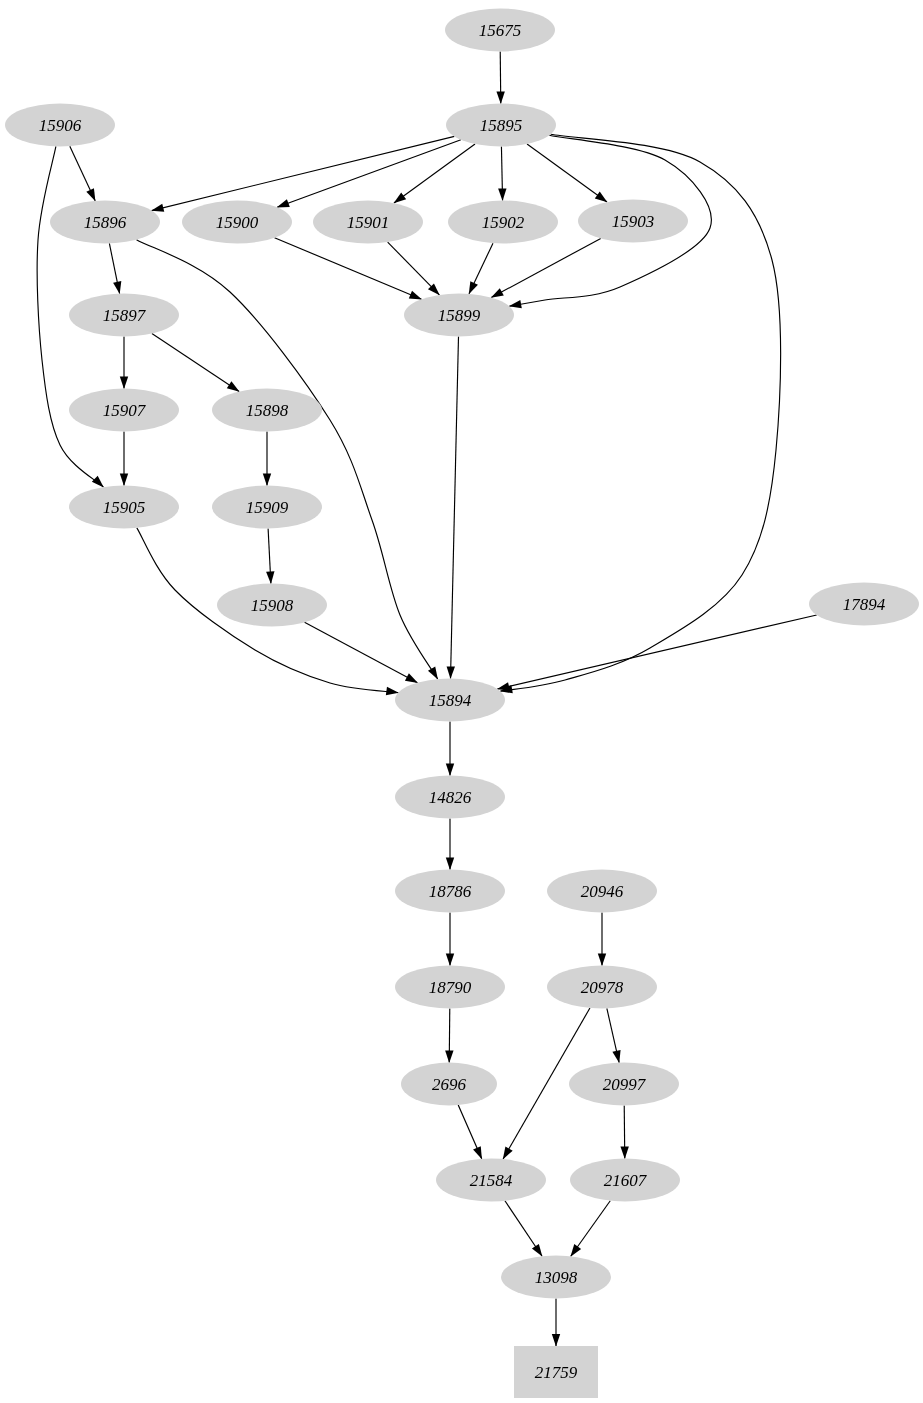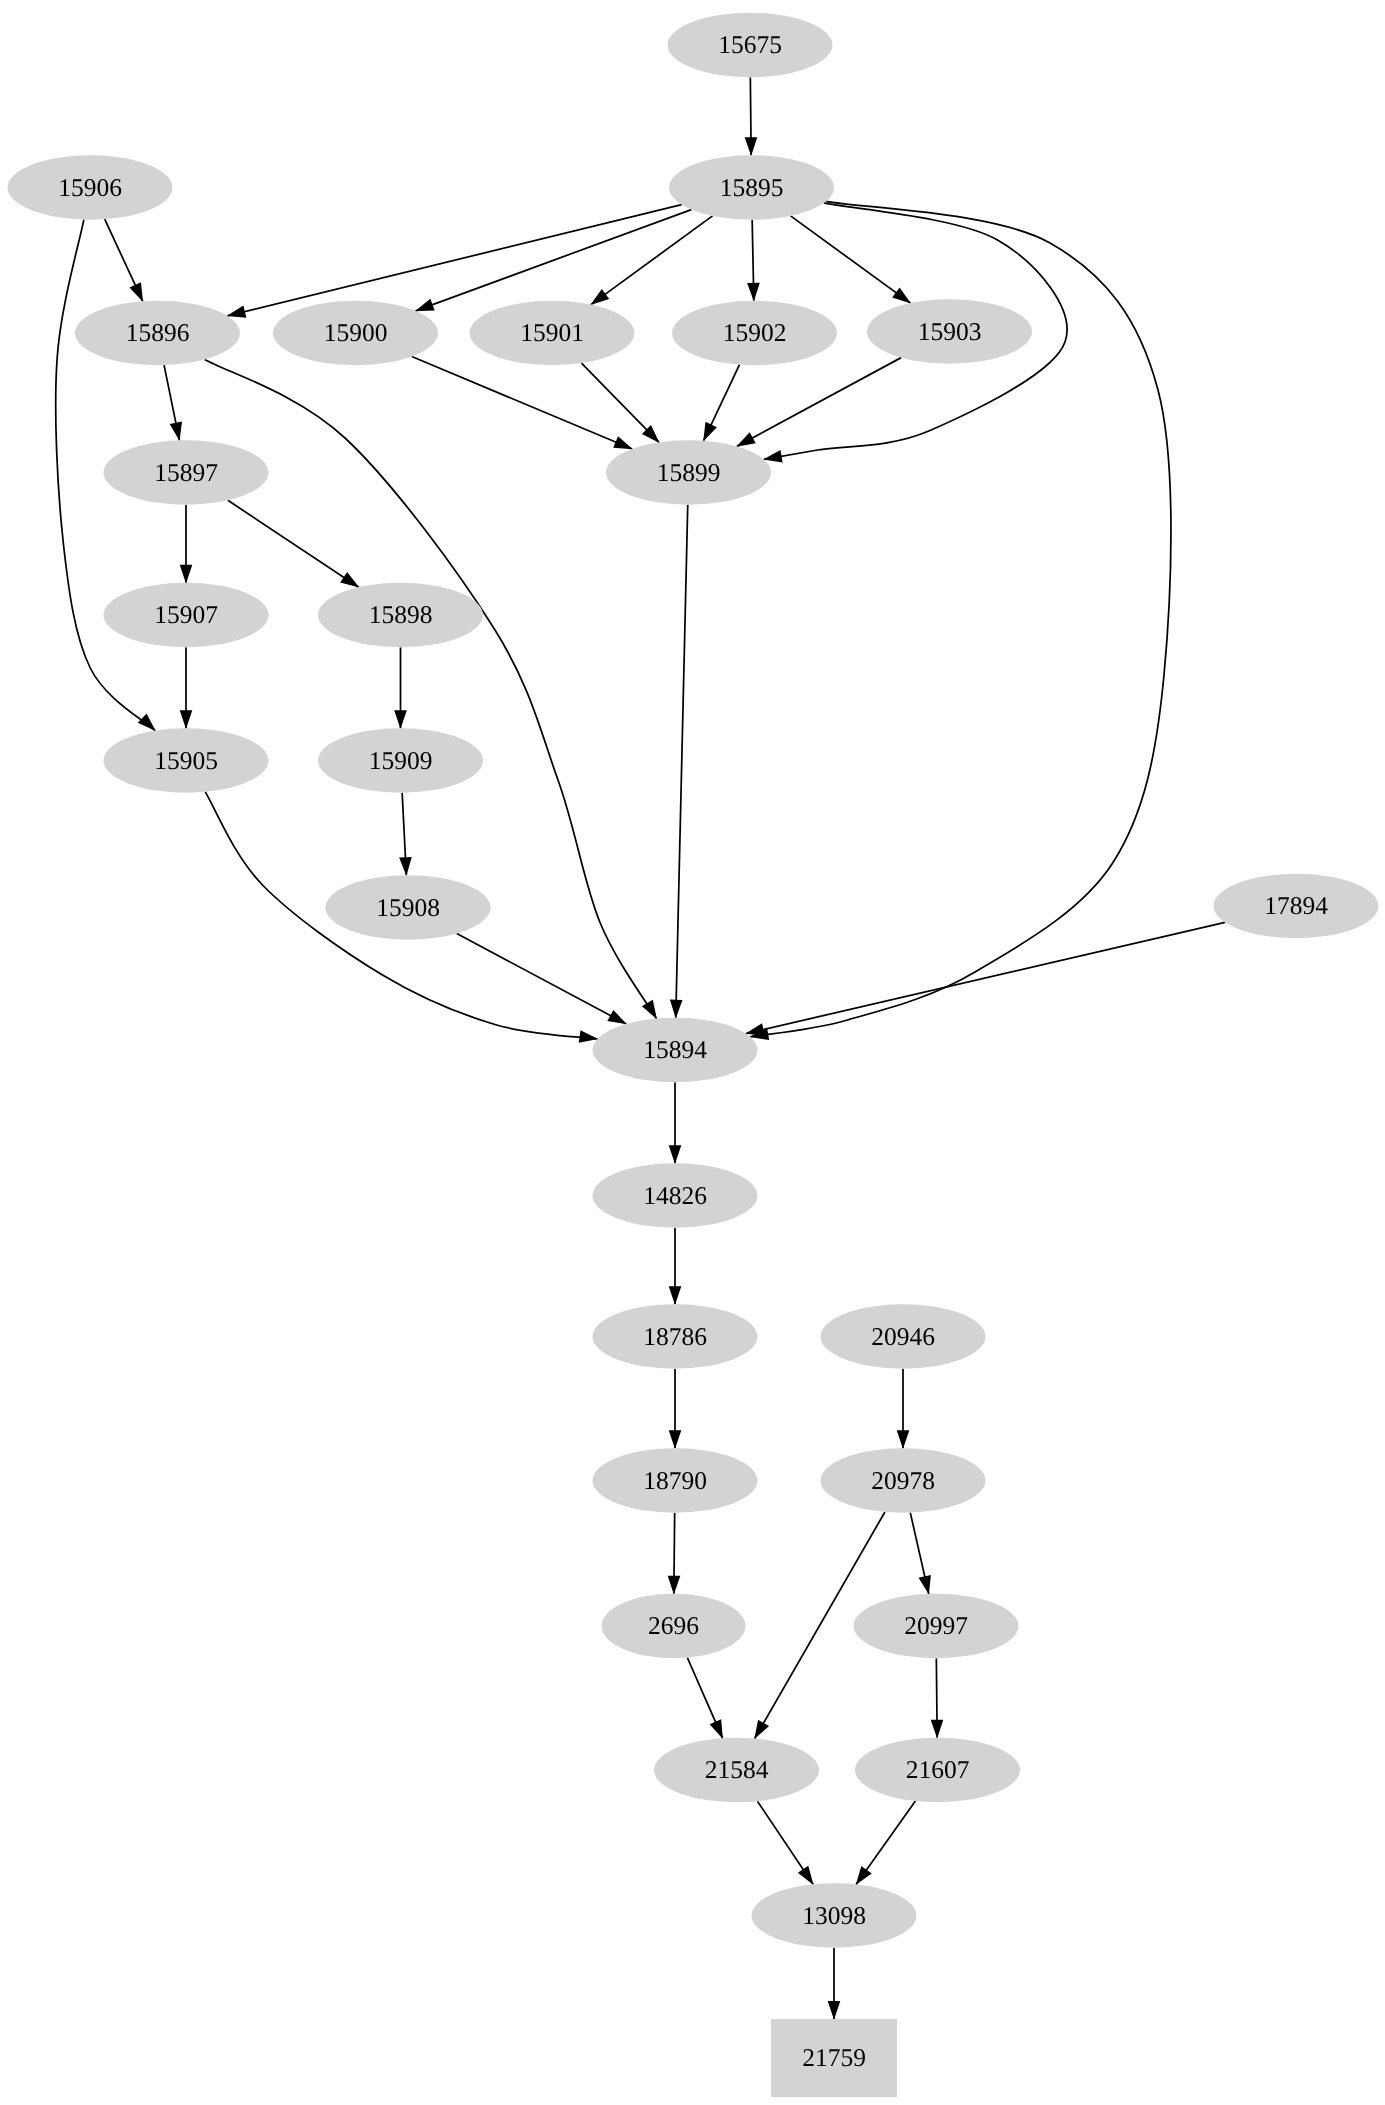--- a/index.html
+++ b/index.html
@@ -6,20 +6,21 @@
     margin: 0;
     padding: 0;
     background: #ffffff;
   }
   #graph-container {
     position: relative;
     width: 923px;
     height: 1403px;
     background: #ffffff;
     overflow: hidden;
+    font-style: italic;
   }
   svg { display: block; }
   .node-label {
     font-family: "Liberation Serif", "DejaVu Serif", serif;
     font-size: 17px;
     fill: #000000;
     text-anchor: middle;
   }
   .edge-path {
     fill: none;

